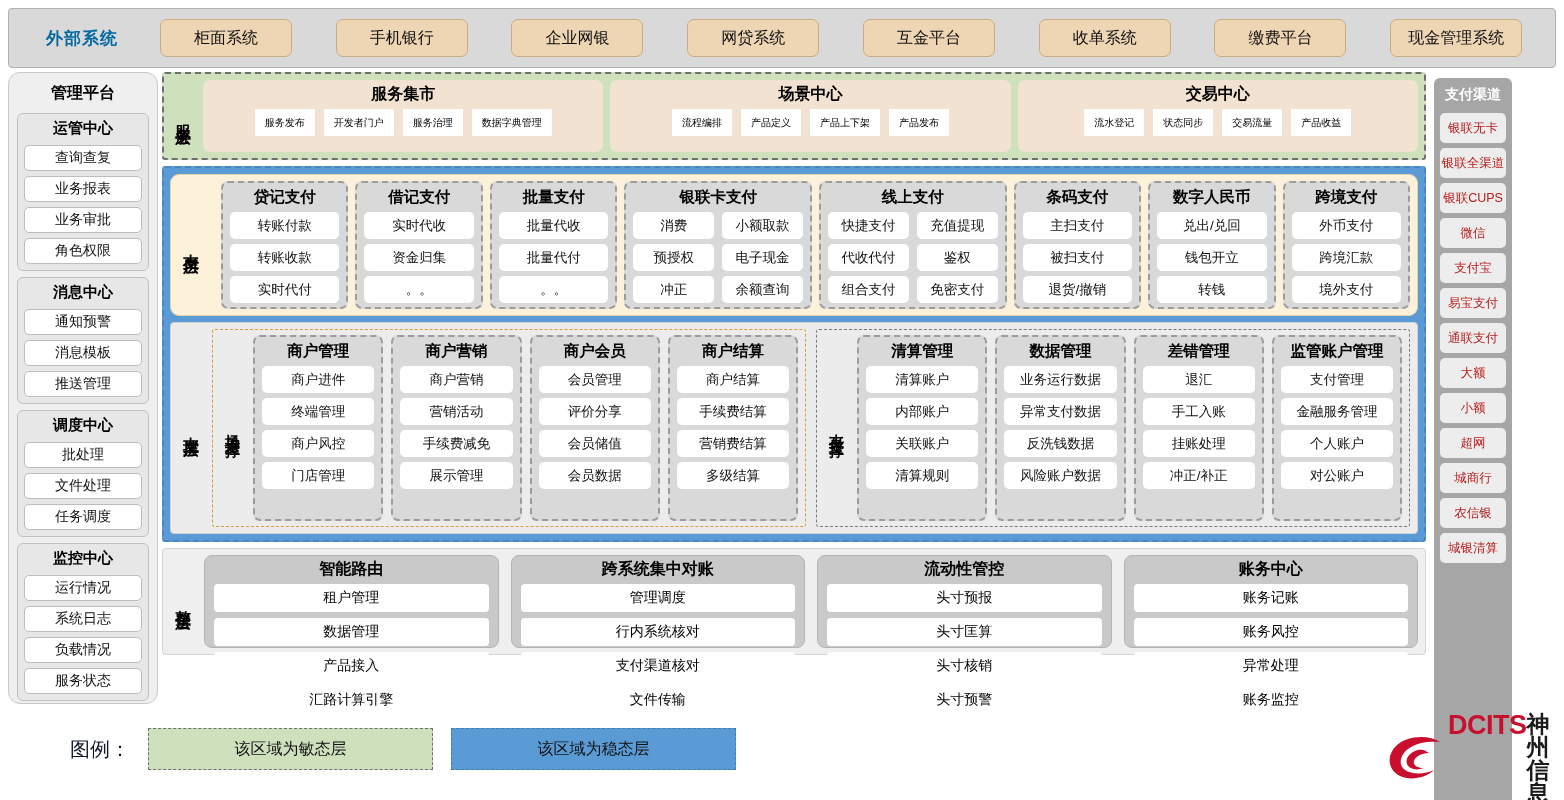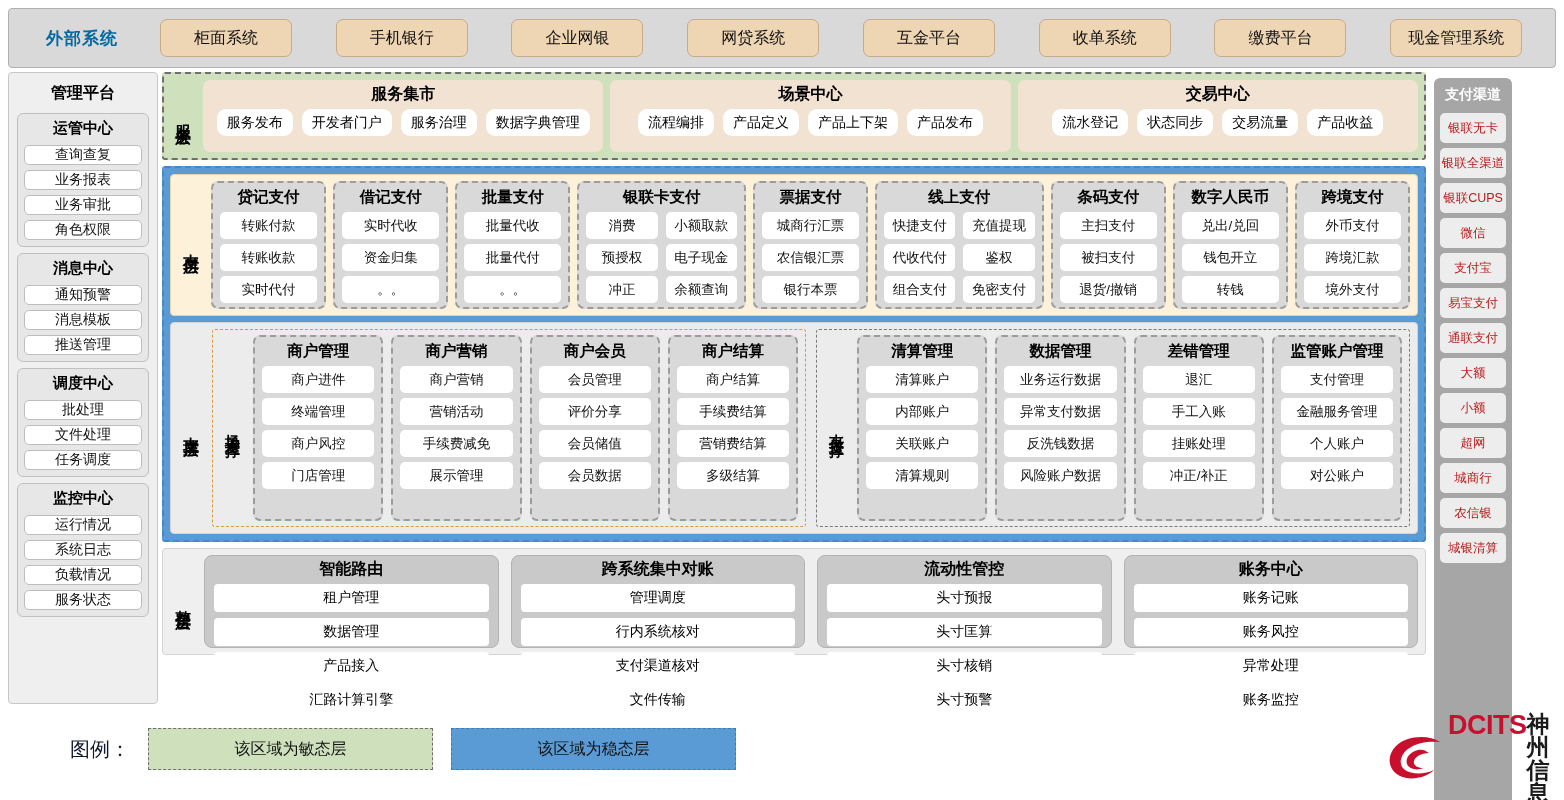--- a/index.html
+++ b/index.html
@@ -25,32 +25,32 @@
   .ext-chip {
     background: #eed5b4; border: 1px solid #c9ab86; border-radius: 7px;
     height: 38px; min-width: 132px; padding: 0 14px;
     display: flex; align-items: center; justify-content: center;
     font-size: 16px; color: #111; white-space: nowrap;
   }
 
   
   .left-panel {
     position: absolute; left: 8px; top: 72px; width: 150px; height: 632px;
-    background: #efefef; border: 1px solid #c8c8c8; border-radius: 4px;
+    background: #efefef; border: 1px solid #c8c8c8; border-radius: 12px;
     padding: 6px 8px; display: flex; flex-direction: column; gap: 6px;
   }
   .left-title { font-size: 16px; font-weight: bold; text-align: center; padding: 4px 0 3px; }
   .lp-group {
     background: #e7e7e7; border: 1px solid #c0c0c0; border-radius: 6px;
     padding: 4px 6px 6px; display: flex; flex-direction: column; gap: 5px;
   }
   .lp-group-title { font-size: 15px; font-weight: bold; text-align: center; padding: 1px 0 2px; }
   .lp-item {
     background: #fff; border: 1px solid #bdbdbd; border-radius: 5px;
-    height: 20px; display: flex; align-items: center; justify-content: center;
+    height: 26px; display: flex; align-items: center; justify-content: center;
     font-size: 14px; color: #111;
   }
 
   
   .right-panel {
     position: absolute; left: 1434px; top: 78px; width: 78px; height: 784px;
     background: #a6a6a6; border-radius: 6px;
     padding: 5px 6px; display: flex; flex-direction: column; gap: 5px;
   }
   .rp-title { font-size: 14px; font-weight: bold; color: #fff; text-align: center; padding: 3px 0 4px; }
@@ -73,35 +73,35 @@
     font-size: 16px; font-weight: bold; writing-mode: vertical-rl; text-orientation: upright;
     letter-spacing: 3px; line-height: 1;
   }
   .svc-block {
     flex: 1; background: #f2e2d2; border-radius: 7px;
     padding: 3px 8px 6px; display: flex; flex-direction: column; align-items: center;
   }
   .svc-block-title { font-size: 16px; font-weight: bold; padding: 1px 0 4px; }
   .svc-chips { display: flex; gap: 9px; justify-content: center; width: 100%; }
   .svc-chip {
-    background: #fff; border-radius: 9px; height: 27px; padding: 0 10px;
+    background: #fff; border-radius: 1px; height: 27px; padding: 0 10px;
     display: flex; align-items: center; justify-content: center;
-    font-size: 14px; white-space: nowrap;
+    font-size: 10px; white-space: nowrap;
   }
 
   
   .stable-band {
     margin-top: 6px; background: #5b9bd5; border: 2px dashed #4a86c0;
     border-radius: 3px; padding: 6px;
   }
 
   
   .pay-layer {
-    background: #fdf2d9; border: 1px solid #e4d4ab; border-radius: 4px;
-    padding: 6px 7px; display: flex; align-items: stretch; gap: 7px; height: 142px;
+    background: #fdf2d9; border: 1px solid #e4d4ab; border-radius: 9px;
+    padding: 6px 7px; display: flex; align-items: stretch; gap: 17px; height: 142px;
   }
   .group-box {
     background: #d9d9d9; border: 2px dashed #9c9c9c; border-radius: 7px;
     padding: 2px 7px 6px; display: flex; flex-direction: column; align-items: center;
   }
   .group-title { font-size: 15.5px; font-weight: bold; padding: 2px 0 4px; white-space: nowrap; }
   .cells { display: flex; flex-direction: column; gap: 5px; width: 100%; flex: 1; justify-content: flex-start; }
   .cells.two-col { display: grid; grid-template-columns: 1fr 1fr; gap: 5px 8px; }
   .cell {
     background: #fff; border-radius: 5px; height: 27px; padding: 0 7px;
@@ -303,28 +303,20 @@
               <div class="group-title">银联卡支付</div>
               <div class="cells two-col">
                 <div class="cell">消费</div>
                 <div class="cell">小额取款</div>
                 <div class="cell">预授权</div>
                 <div class="cell">电子现金</div>
                 <div class="cell">冲正</div>
                 <div class="cell">余额查询</div>
               </div>
             </div>
-            <div class="group-box" style="flex: 1 1 0%;">
-              <div class="group-title">票据支付</div>
-              <div class="cells">
-                <div class="cell">城商行汇票</div>
-                <div class="cell">农信银汇票</div>
-                <div class="cell">银行本票</div>
-              </div>
-            </div>
             <div class="group-box" style="flex: 1.55 1 0%;">
               <div class="group-title">线上支付</div>
               <div class="cells two-col">
                 <div class="cell">快捷支付</div>
                 <div class="cell">充值提现</div>
                 <div class="cell">代收代付</div>
                 <div class="cell">鉴权</div>
                 <div class="cell">组合支付</div>
                 <div class="cell">免密支付</div>
               </div>

